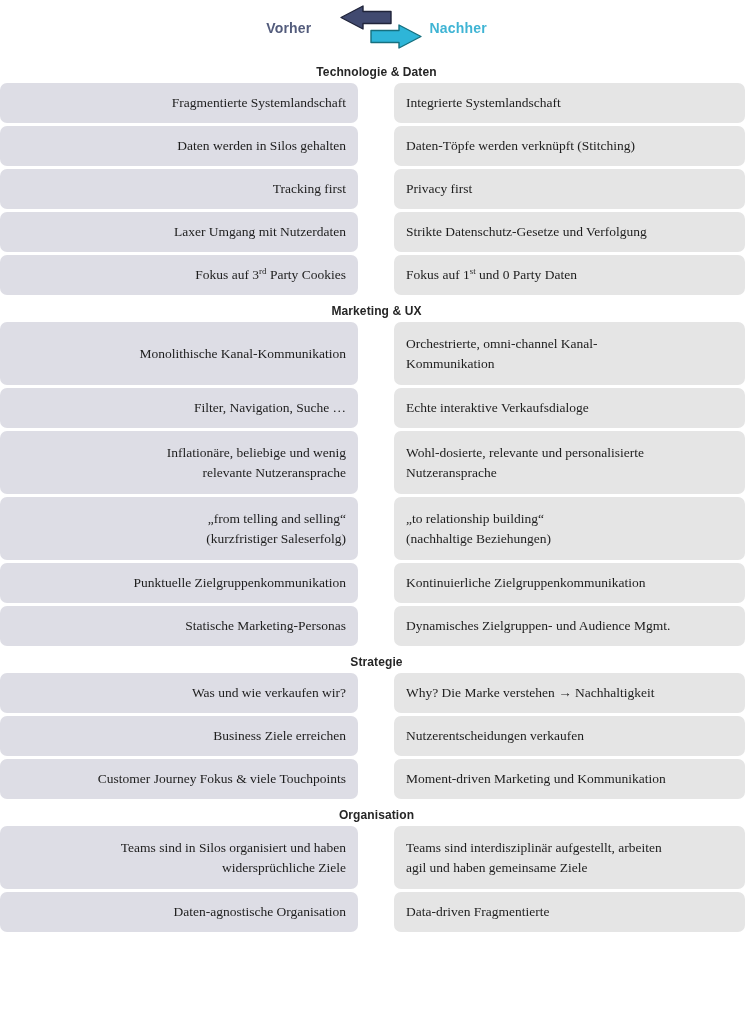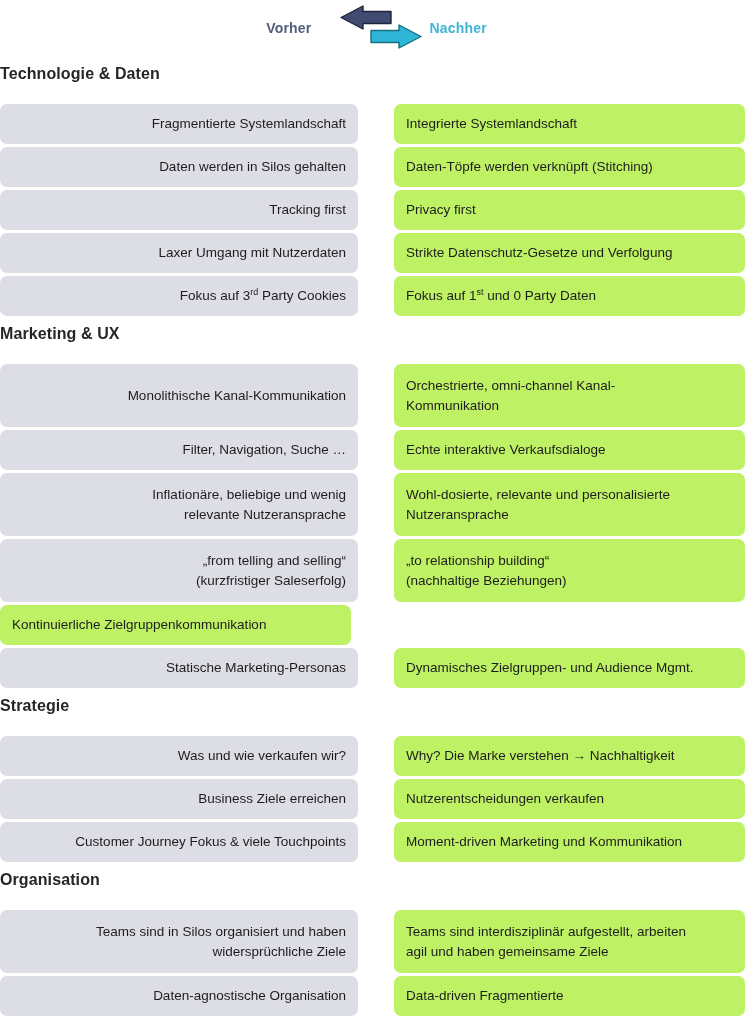--- a/index.html
+++ b/index.html
@@ -39,24 +39,25 @@
     position: relative;
     width: 96px;
     height: 50px;
     flex: 0 0 auto;
   }
   .arrows svg { display: block; }
 
   
   .section { margin-top: 4px; }
   .section-title {
-    font-size: 16px;
+    text-align: center;
+    font-size: 12px;
     font-weight: 700;
     color: #262626;
-    padding: 5px 0 21px 0;
+    padding: 5px 0 4px 0;
     letter-spacing: .1px;
   }
 
   .rows { display: block; }
 
   .row {
     display: flex;
     align-items: stretch;
     margin-bottom: 3px;
     gap: 36px;
@@ -79,26 +80,26 @@
     flex: 0 0 358px;
     background: #dddde5;
     text-align: right;
     align-items: flex-end;
     margin-left: 0;
   }
 
   .cell-after {
     width: 351px;
     flex: 0 0 351px;
-    background: #bef264;
+    background: #e5e5e5;
     text-align: left;
     align-items: flex-start;
   }
 
-  .cell .line { display: block; white-space: nowrap; }
+  .cell .line { display: block; white-space: nowrap; font-family: Liberation Serif, serif; }
   .cell.wrap .line { white-space: normal; }
 
   sup { font-size: 0.66em; vertical-align: super; line-height: 0; text-align: center; }
 
   .h-tall .cell { min-height: 63px; }
   .h-std  .cell { min-height: 40px; }
 </style>
 </head>
 <body>
 
@@ -203,20 +204,23 @@
             <div class="cell cell-before wrap">
               <span class="line">„from telling and selling“</span>
               <span class="line">(kurzfristiger Saleserfolg)</span>
             </div>
             <div class="cell cell-after wrap">
               <span class="line">„to relationship building“</span>
               <span class="line">(nachhaltige Beziehungen)</span>
             </div>
           </div>
           <div class="row h-std">
+            <div class="cell cell-before">
+              <span class="line">Punktuelle Zielgruppenkommunikation</span>
+            </div>
             <div class="cell cell-after">
               <span class="line">Kontinuierliche Zielgruppenkommunikation</span>
             </div>
           </div>
           <div class="row h-std">
             <div class="cell cell-before">
               <span class="line">Statische Marketing-Personas</span>
             </div>
             <div class="cell cell-after">
               <span class="line">Dynamisches Zielgruppen- und Audience Mgmt.</span>

